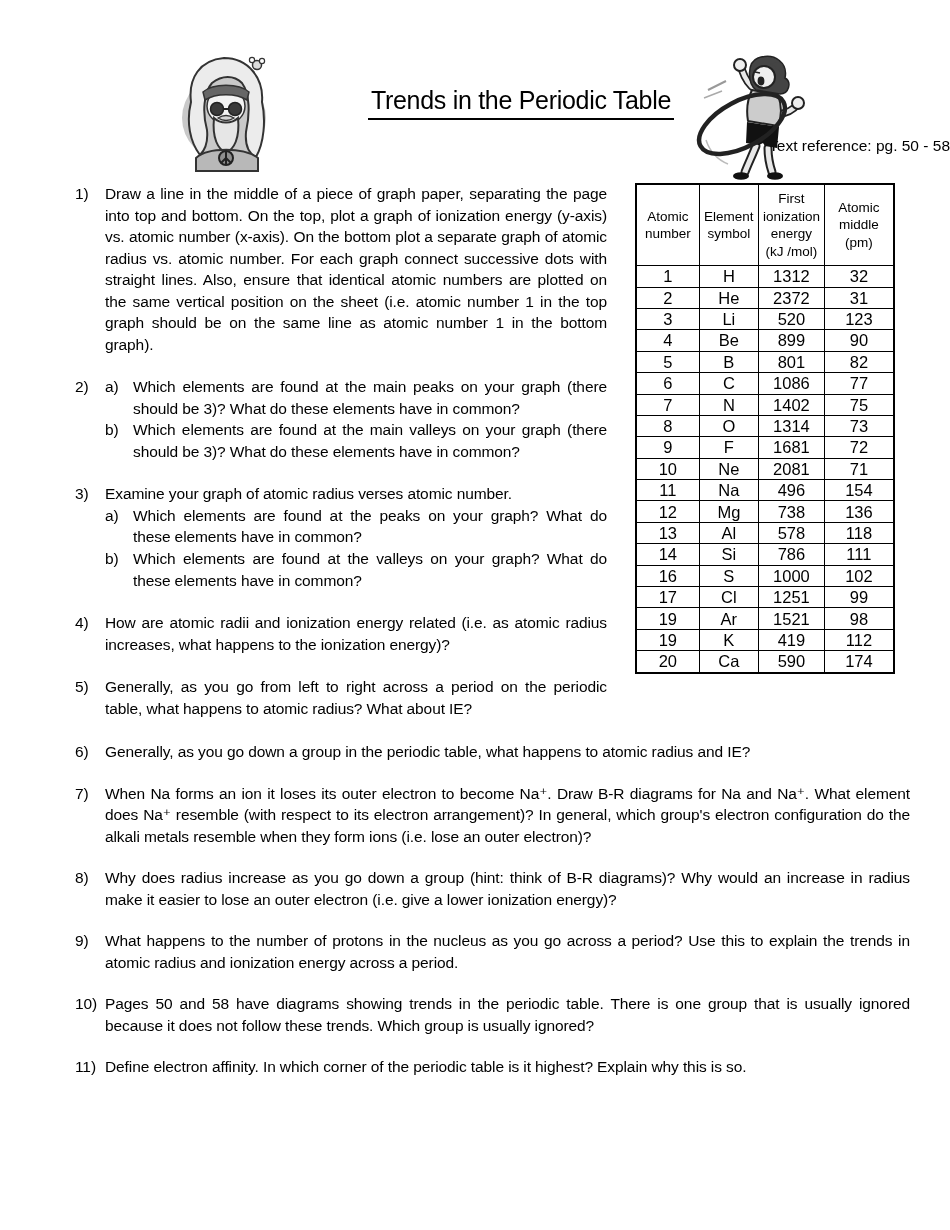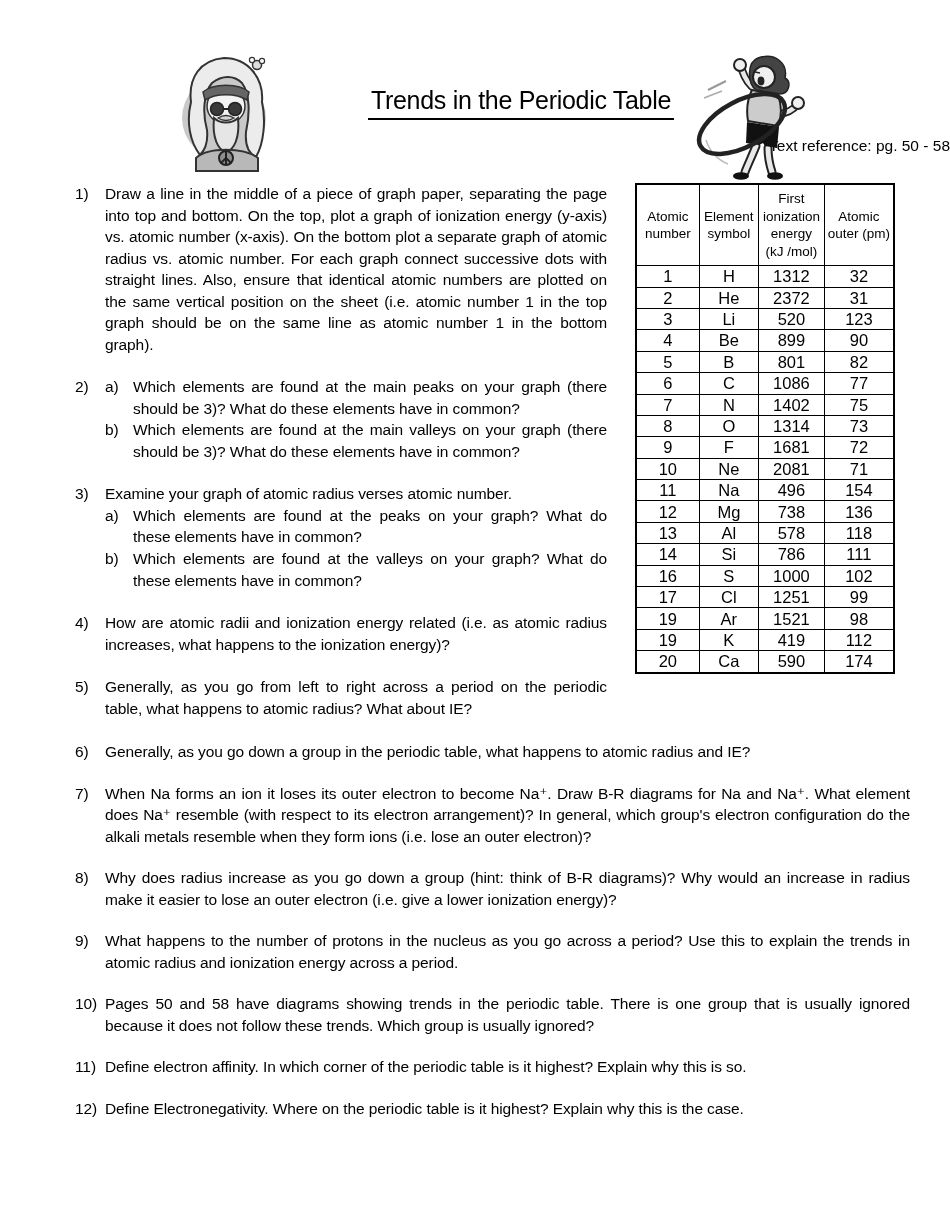--- a/index.html
+++ b/index.html
@@ -211,21 +211,21 @@
             <col class="col-an">
               <col class="col-es">
               <col class="col-ie">
               <col class="col-ar">
           </colgroup>
           <thead>
             <tr id="table-head-row">
                 <th>Atomic number</th>
                 <th>Element symbol</th>
                 <th>First ionization energy (kJ /mol)</th>
-                <th>Atomic outer (pm)</th>
+                <th>Atomic middle (pm)</th>
               </tr>
           </thead>
           <tbody id="table-body">
               <tr>
                 <td>1</td>
                 <td>H</td>
                 <td>1312</td>
                 <td>32</td>
               </tr>
               <tr>
@@ -371,22 +371,16 @@
           <div class="qbody">
             <div class="qtext">Pages 50 and 58 have diagrams showing trends in the periodic table.  There is one group that is usually ignored because it does not follow these trends.  Which group is usually ignored?</div>
           </div>
         </div>
         <div class="q">
           <div class="num">11)</div>
           <div class="qbody">
             <div class="qtext">Define electron affinity. In which corner of the periodic table is it highest? Explain why this is so.</div>
           </div>
         </div>
-        <div class="q">
-          <div class="num">12)</div>
-          <div class="qbody">
-            <div class="qtext">Define Electronegativity.  Where on the periodic table is it highest?  Explain why this is the case.</div>
-          </div>
-        </div>
       </div>
 
   </div>
 </div>
 
 </body></html>

